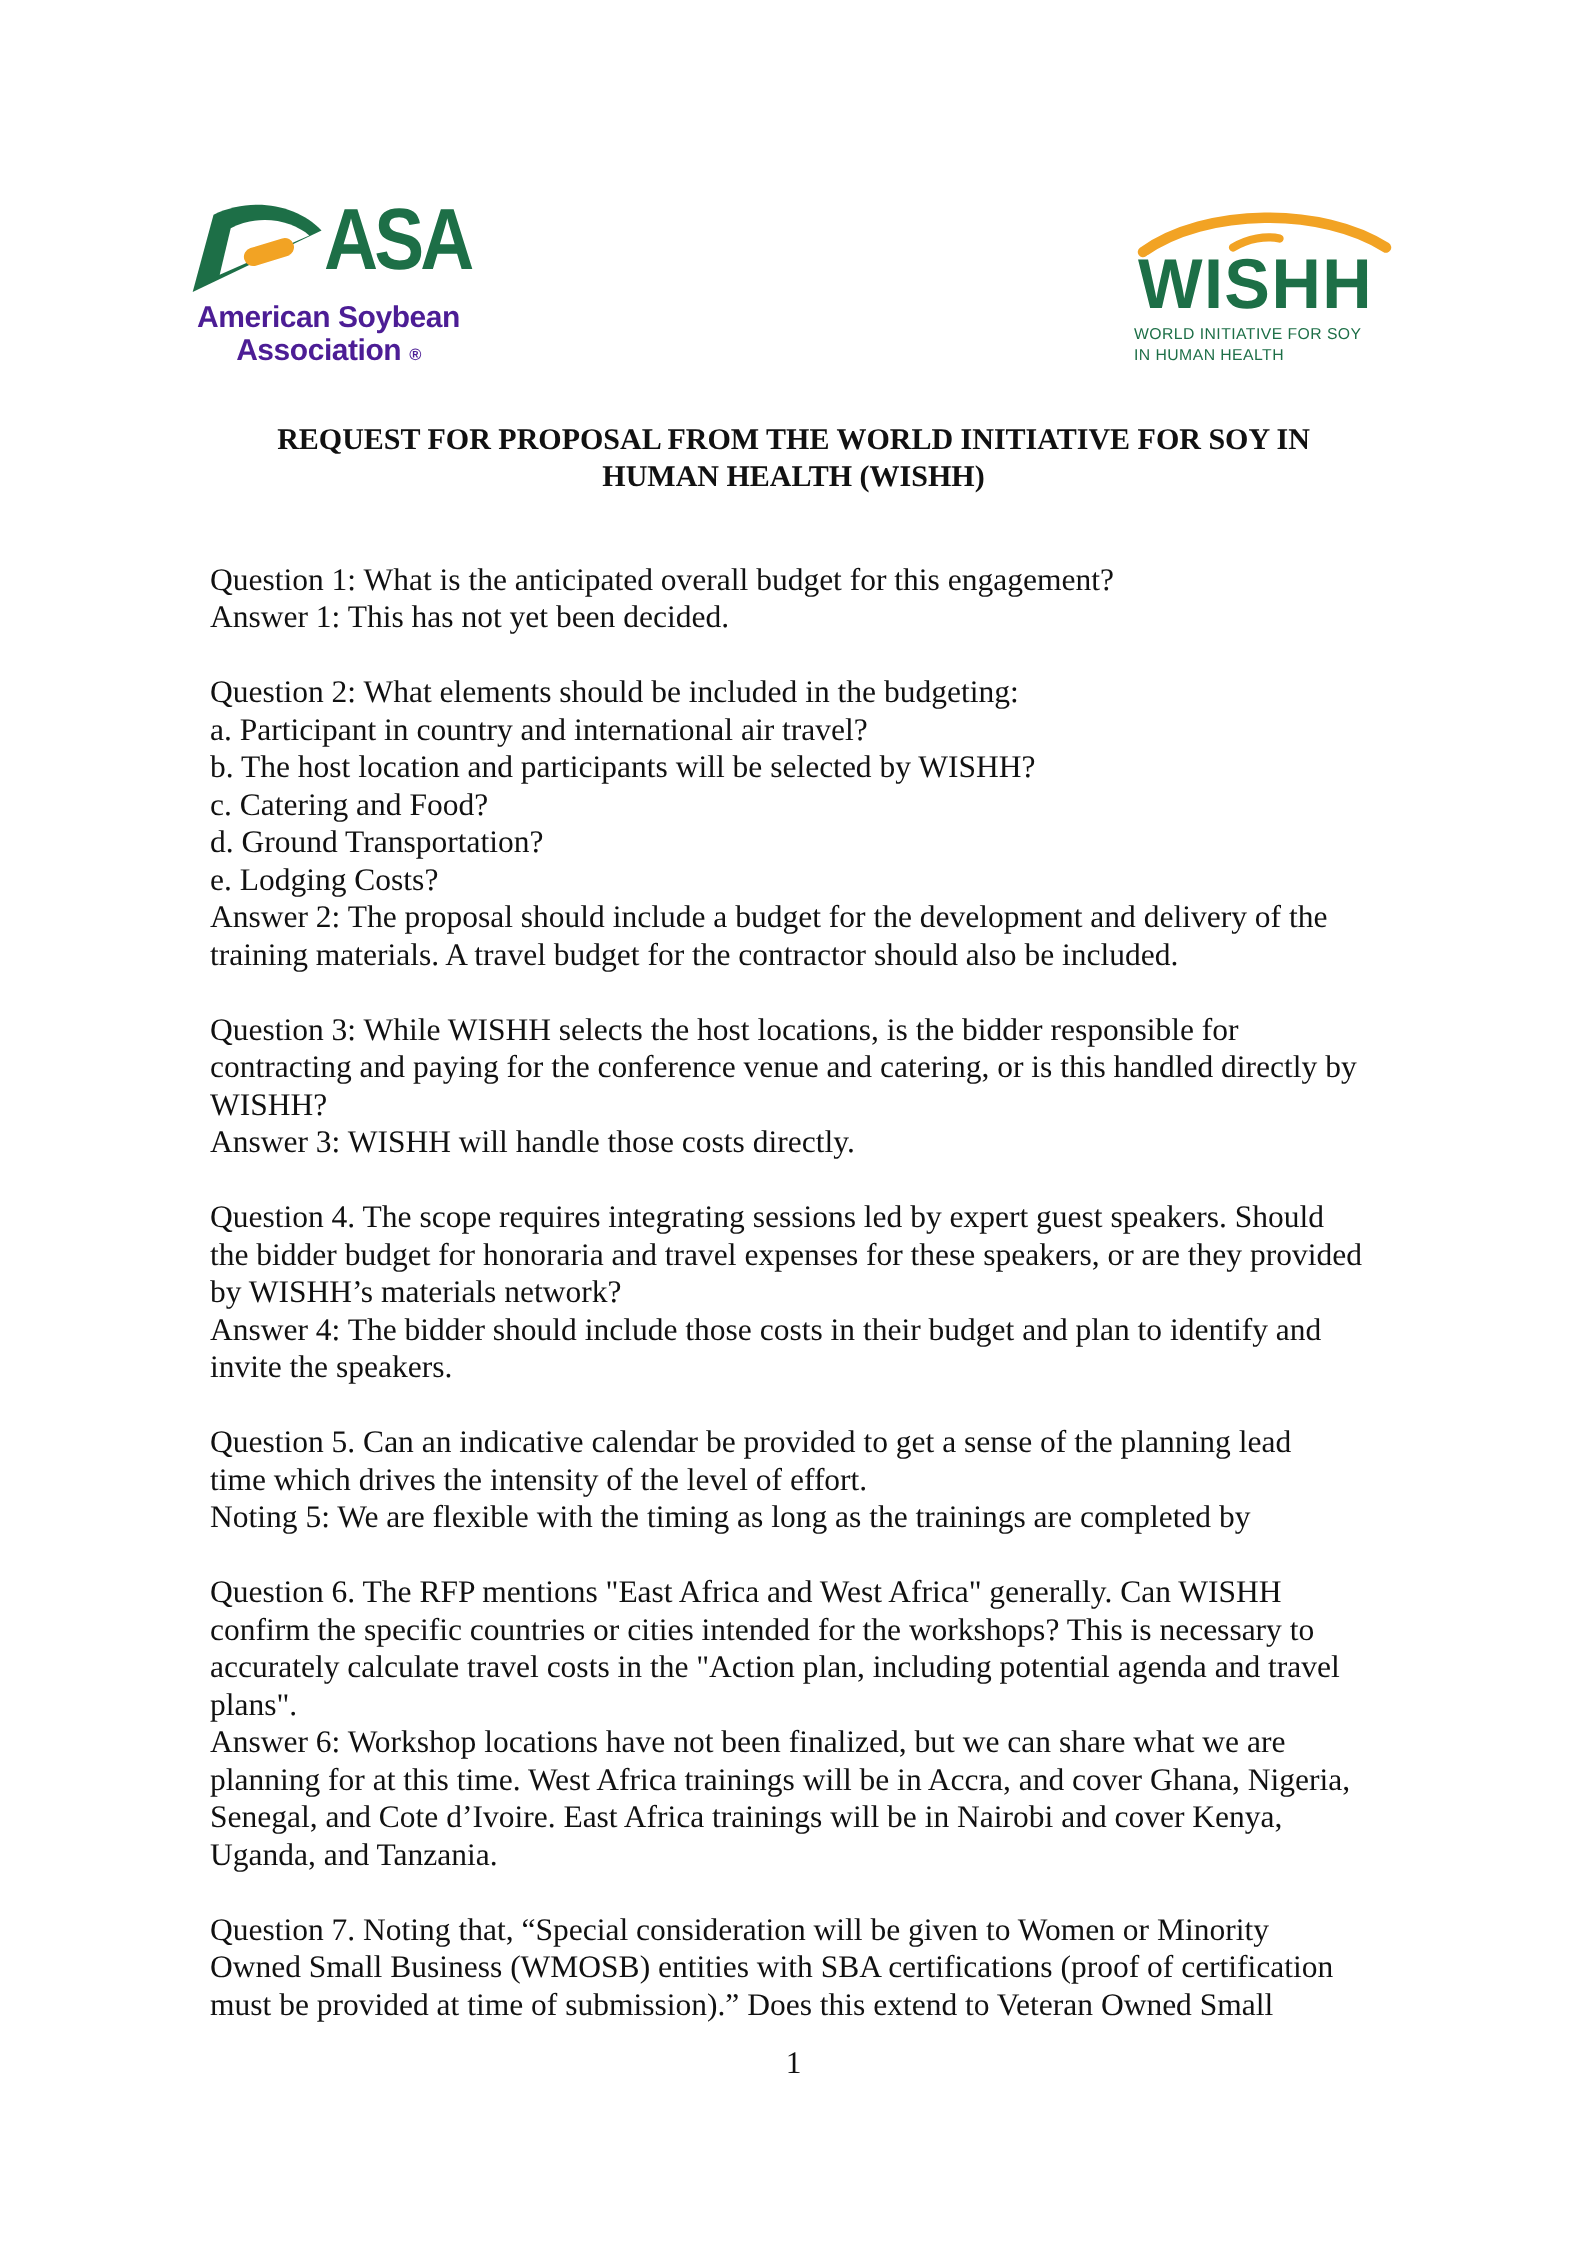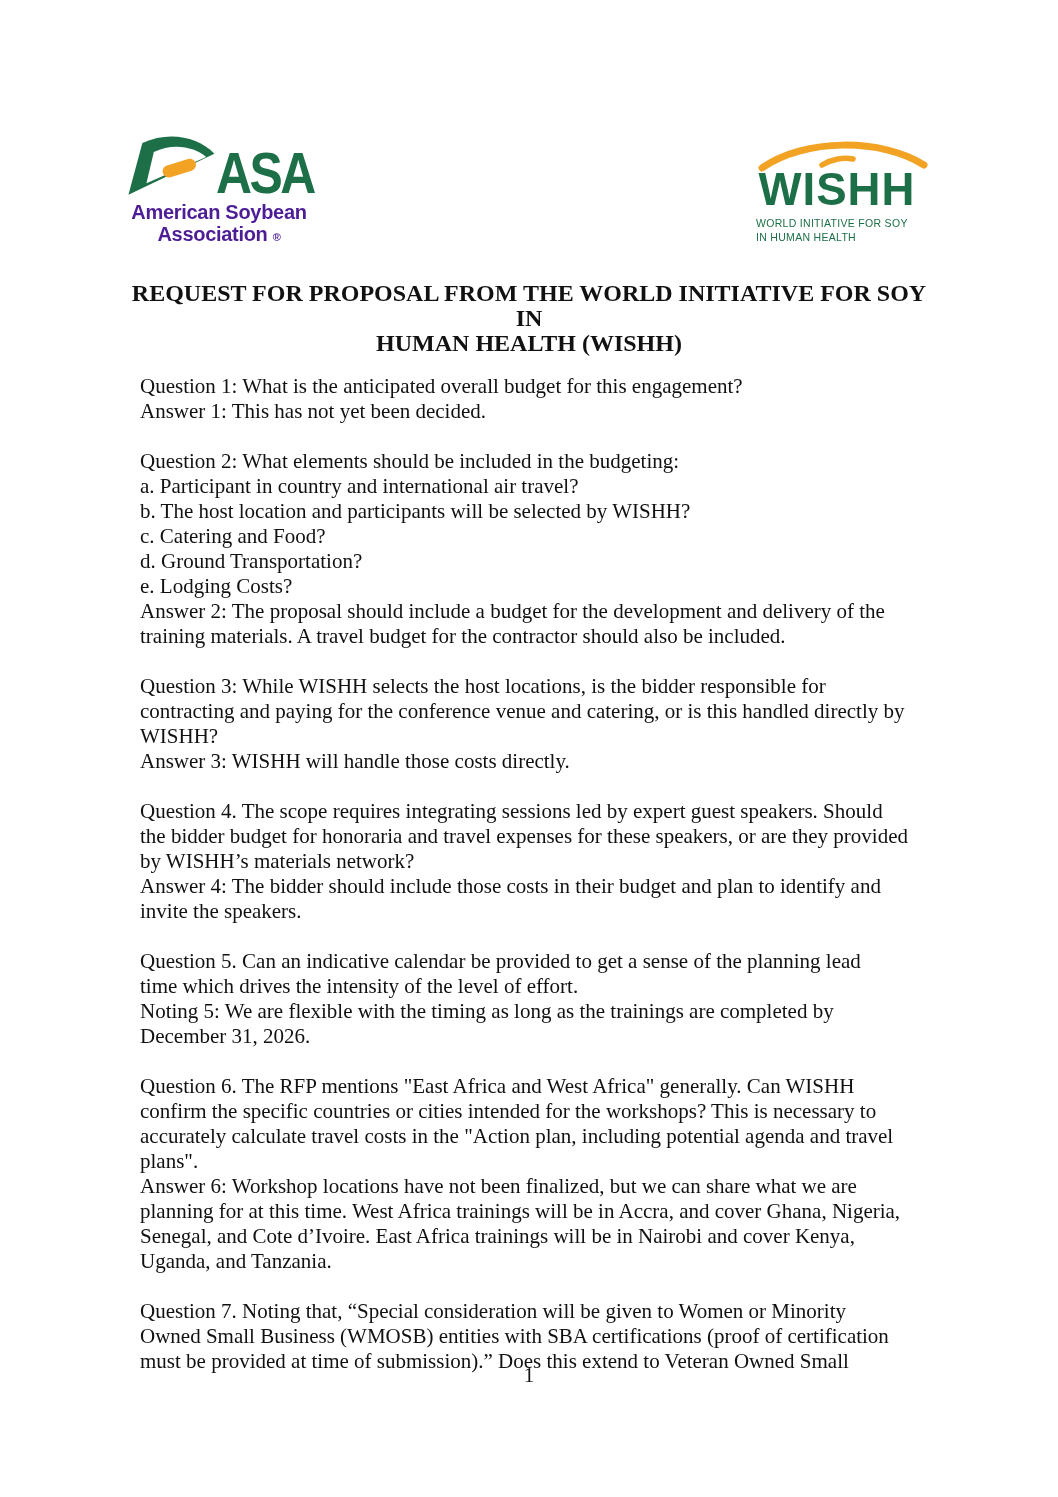--- a/index.html
+++ b/index.html
@@ -9,21 +9,21 @@
     height: 1497px;
     background: #ffffff;
     font-family: "Liberation Serif", serif;
     color: #111111;
     overflow: hidden;
     margin: 0 auto;
   }
 
   
   .asa-logo { position: absolute; left: 126px; top: 133px; width: 192px; }
-  .asa-top { display: flex; align-items: flex-end; }
+  .asa-top { display: flex; }
   .asa-mark { width: 90px; height: 66px; display: block; flex: 0 0 auto; }
   .asa-name {
     font-family: "Liberation Sans", sans-serif;
     font-weight: bold;
     font-size: 58px;
     line-height: 0.92;
     letter-spacing: -3px;
     transform: scaleX(0.86);
     transform-origin: left bottom;
     white-space: nowrap;
@@ -64,21 +64,21 @@
     letter-spacing: 0.3px;
     margin-top: 5px;
   }
 
   
   .doc-title {
     position: absolute;
     left: 128px; width: 802px; top: 281px;
     text-align: center;
     font-weight: bold;
-    font-size: 24px;
+    font-size: 20px;
     line-height: 25px;
   }
   .doc-body {
     position: absolute;
     left: 128px; width: 810px; top: 374px;
     font-size: 21px;
     line-height: 25px;
   }
   .qa-block { margin: 0 0 25px 12px; }
   .qa-block:last-child { margin-bottom: 0; }
@@ -153,21 +153,20 @@
         <div class="line">Question 4. The scope requires integrating sessions led by expert guest speakers. Should</div>
         <div class="line">the bidder budget for honoraria and travel expenses for these speakers, or are they provided</div>
         <div class="line">by WISHH’s materials network?</div>
         <div class="line">Answer 4: The bidder should include those costs in their budget and plan to identify and</div>
         <div class="line">invite the speakers.</div>
       </div>
       <div class="qa-block">
         <div class="line">Question 5. Can an indicative calendar be provided to get a sense of the planning lead</div>
         <div class="line">time which drives the intensity of the level of effort.</div>
         <div class="line">Noting 5: We are flexible with the timing as long as the trainings are completed by</div>
-        <div class="line">December 31, 2026.</div>
       </div>
       <div class="qa-block">
         <div class="line">Question 6. The RFP mentions "East Africa and West Africa" generally. Can WISHH</div>
         <div class="line">confirm the specific countries or cities intended for the workshops? This is necessary to</div>
         <div class="line">accurately calculate travel costs in the "Action plan, including potential agenda and travel</div>
         <div class="line">plans".</div>
         <div class="line">Answer 6: Workshop locations have not been finalized, but we can share what we are</div>
         <div class="line">planning for at this time. West Africa trainings will be in Accra, and cover Ghana, Nigeria,</div>
         <div class="line">Senegal, and Cote d’Ivoire. East Africa trainings will be in Nairobi and cover Kenya,</div>
         <div class="line">Uganda, and Tanzania.</div>

